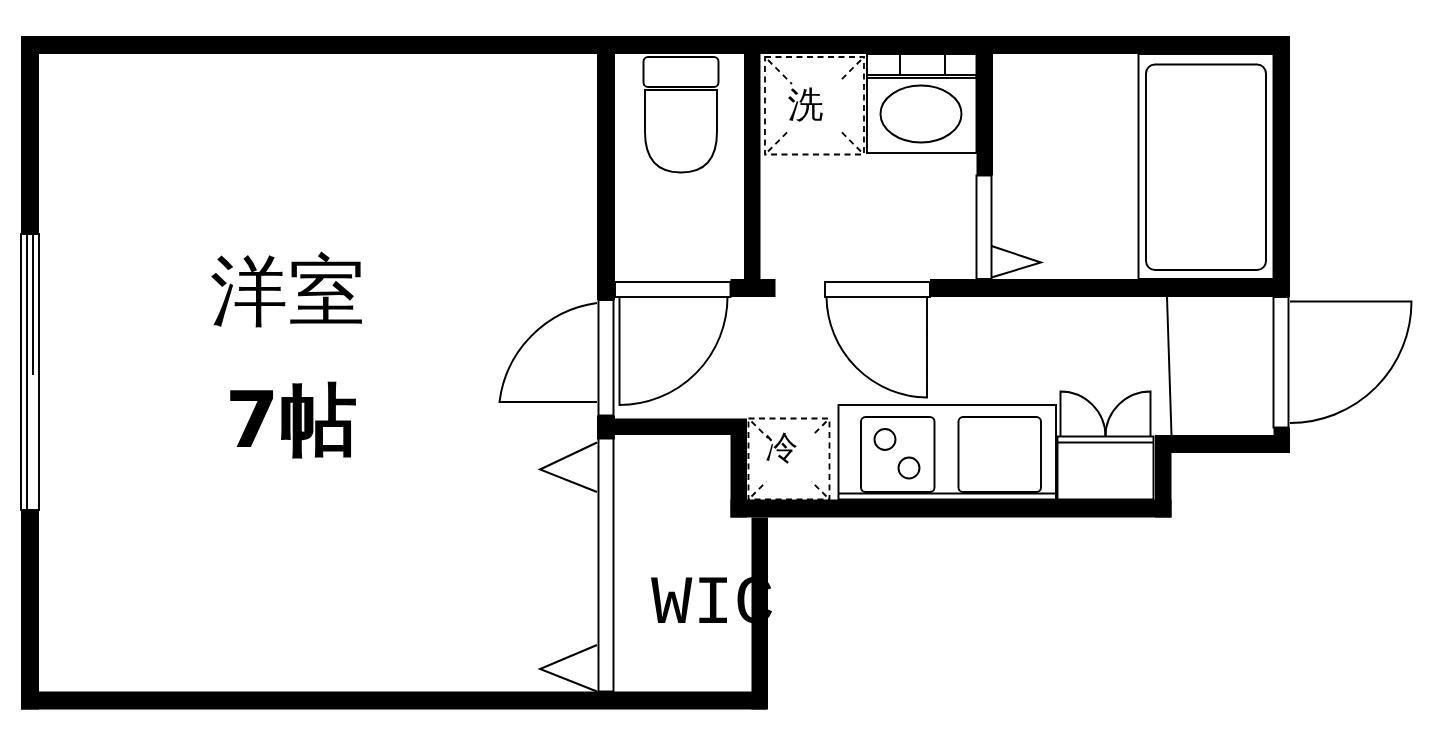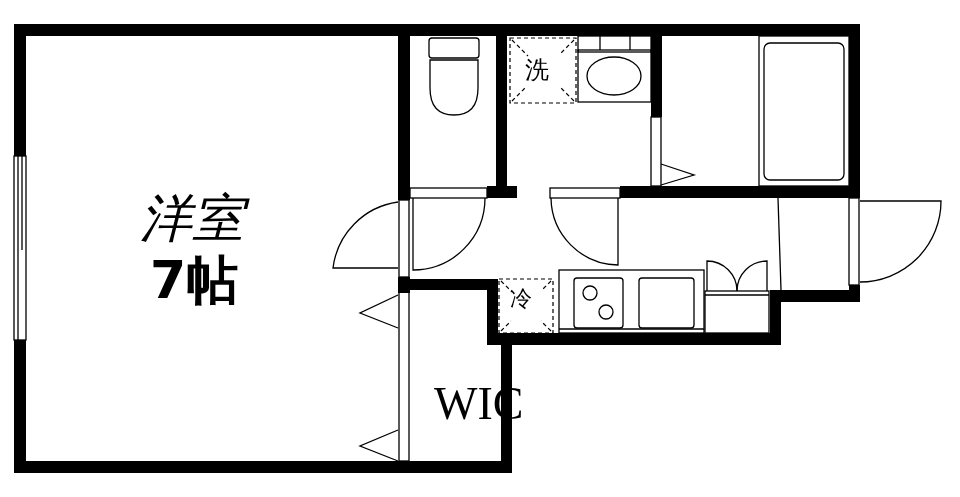--- a/index.html
+++ b/index.html
@@ -2,23 +2,23 @@
 <html><head>
 <meta charset="utf-8">
 <style>
   html, body { margin: 0; padding: 0; background: #ffffff; }
   body { width: 960px; height: 497px; overflow: hidden; position: relative; }
   svg { position: absolute; left: 0; top: 0; }
   .wall { fill: #000; }
   .thin { fill: none; stroke: #000; stroke-width: 1.3; }
   .dash { fill: none; stroke: #000; stroke-width: 1.2; stroke-dasharray: 4 3; }
   .label { position: absolute; color: #000; font-family: "DejaVu Sans", sans-serif; }
-  #room-main-name { left: 140px; top: 184px; font-size: 52px; letter-spacing: 0px; font-style: italic; }
+  #room-main-name { left: 140px; top: 160px; font-size: 52px; letter-spacing: 0px; }
   #room-main-size { left: 150px; top: 246px; font-size: 52px; font-weight: bold; }
-  #room-wic { left: 434px; top: 377px; font-size: 46px; font-family: Liberation Serif, serif; }
+  #room-wic { left: 434px; top: 377px; font-size: 46px; font-family: Liberation Mono, monospace; }
   #laundry-label { left: 525px; top: 54px; font-size: 24px; }
   #fridge-label { left: 510px; top: 284px; font-size: 22px; }
 </style>
 </head>
 <body>
 
 <svg width="960" height="497" viewBox="0 0 960 497">
 
   <g>
 

